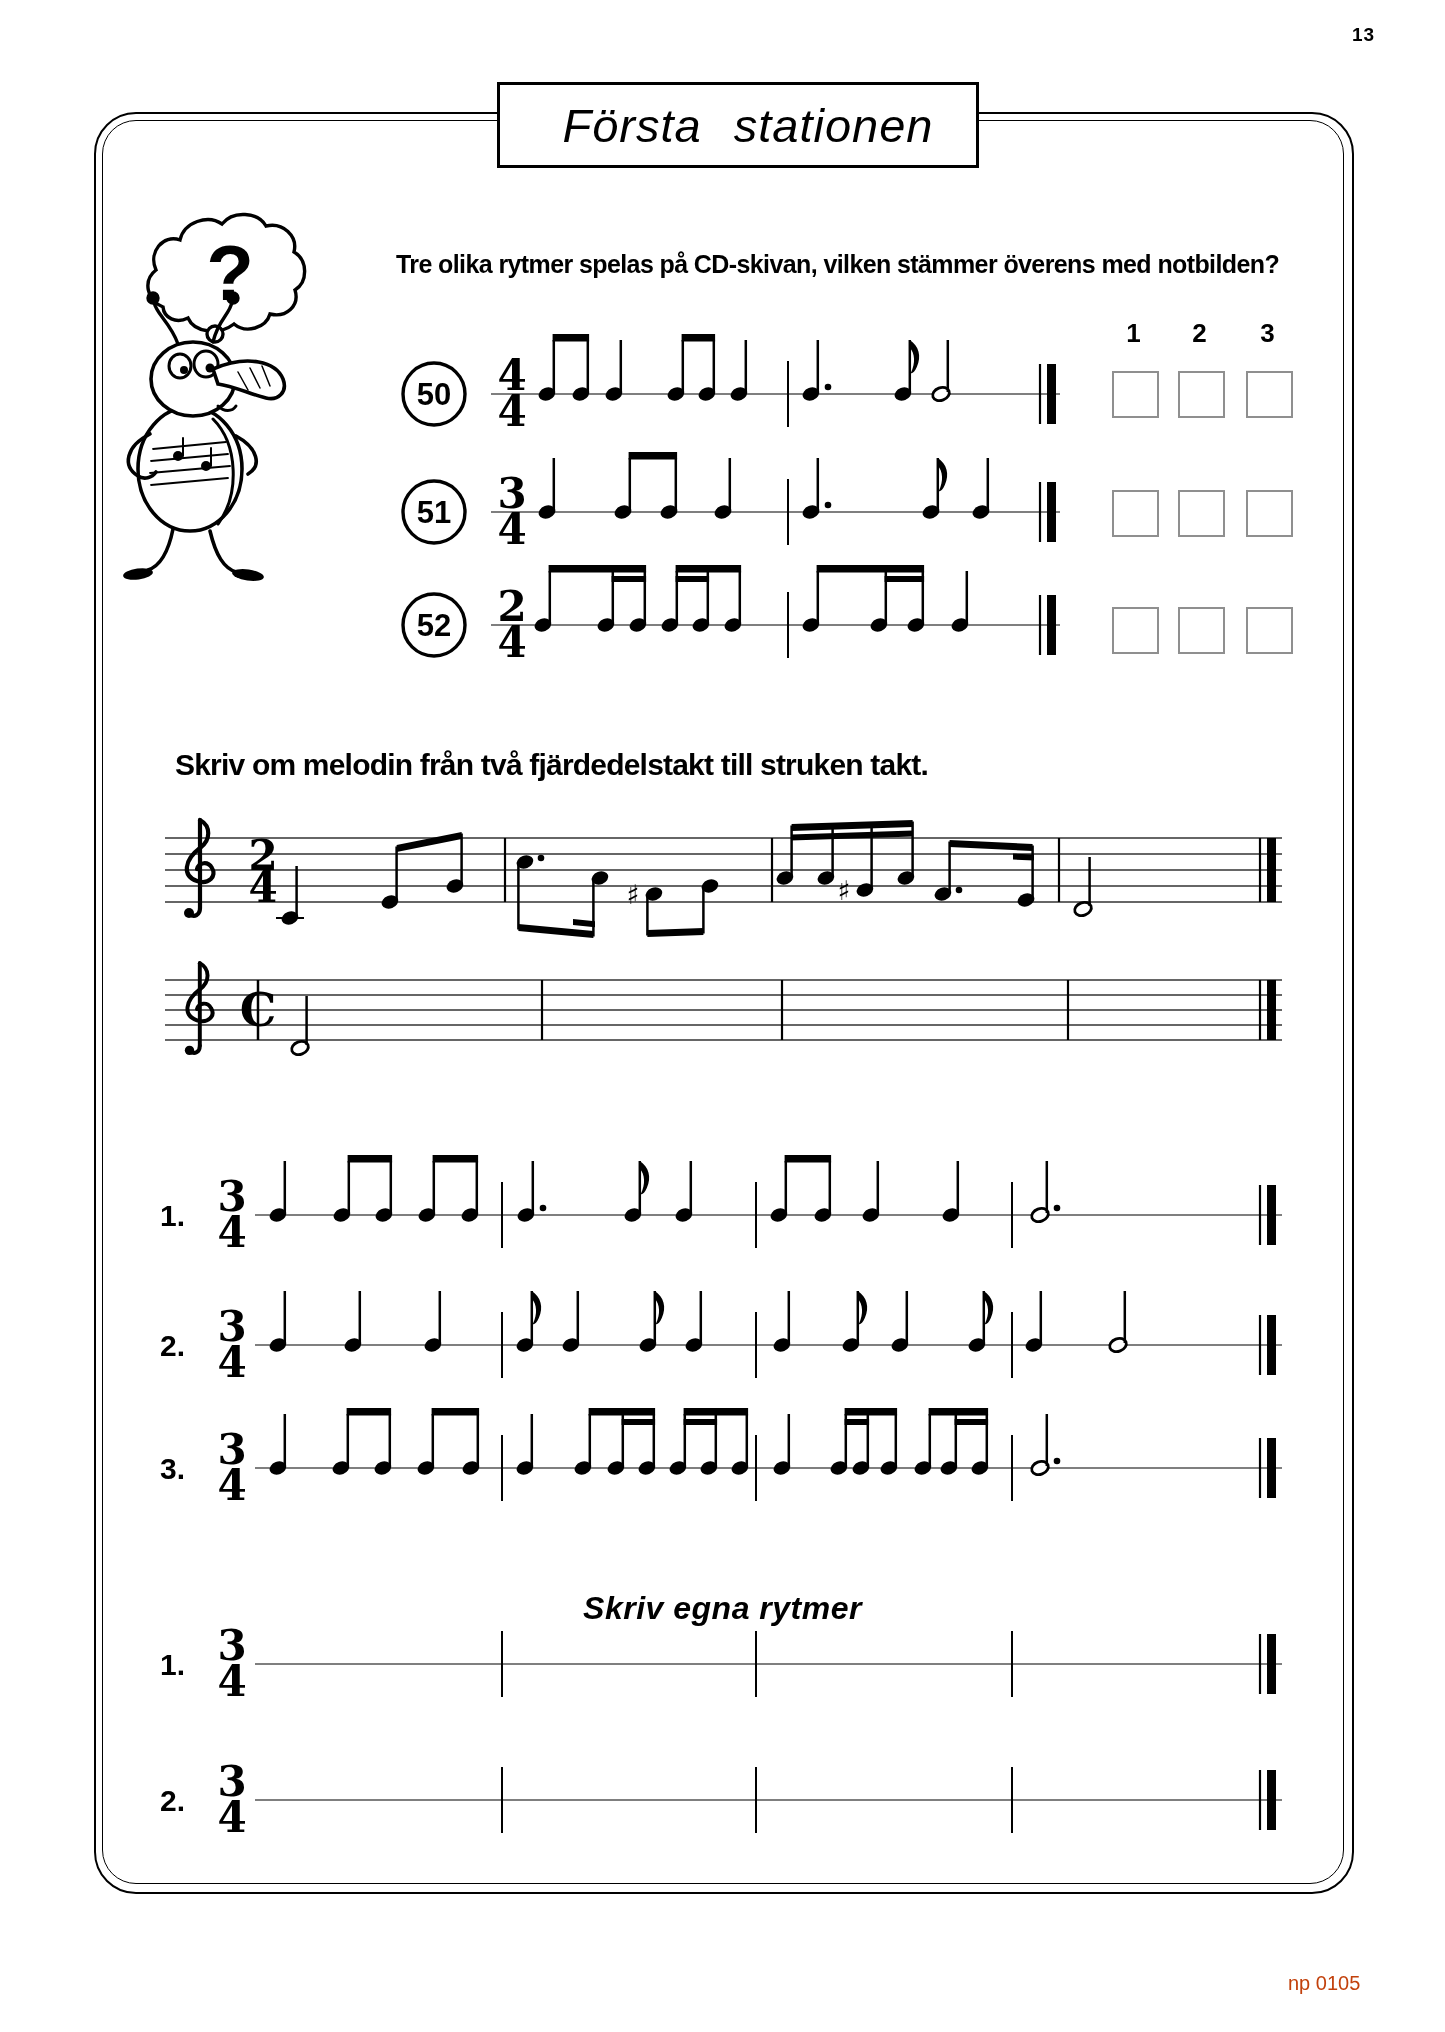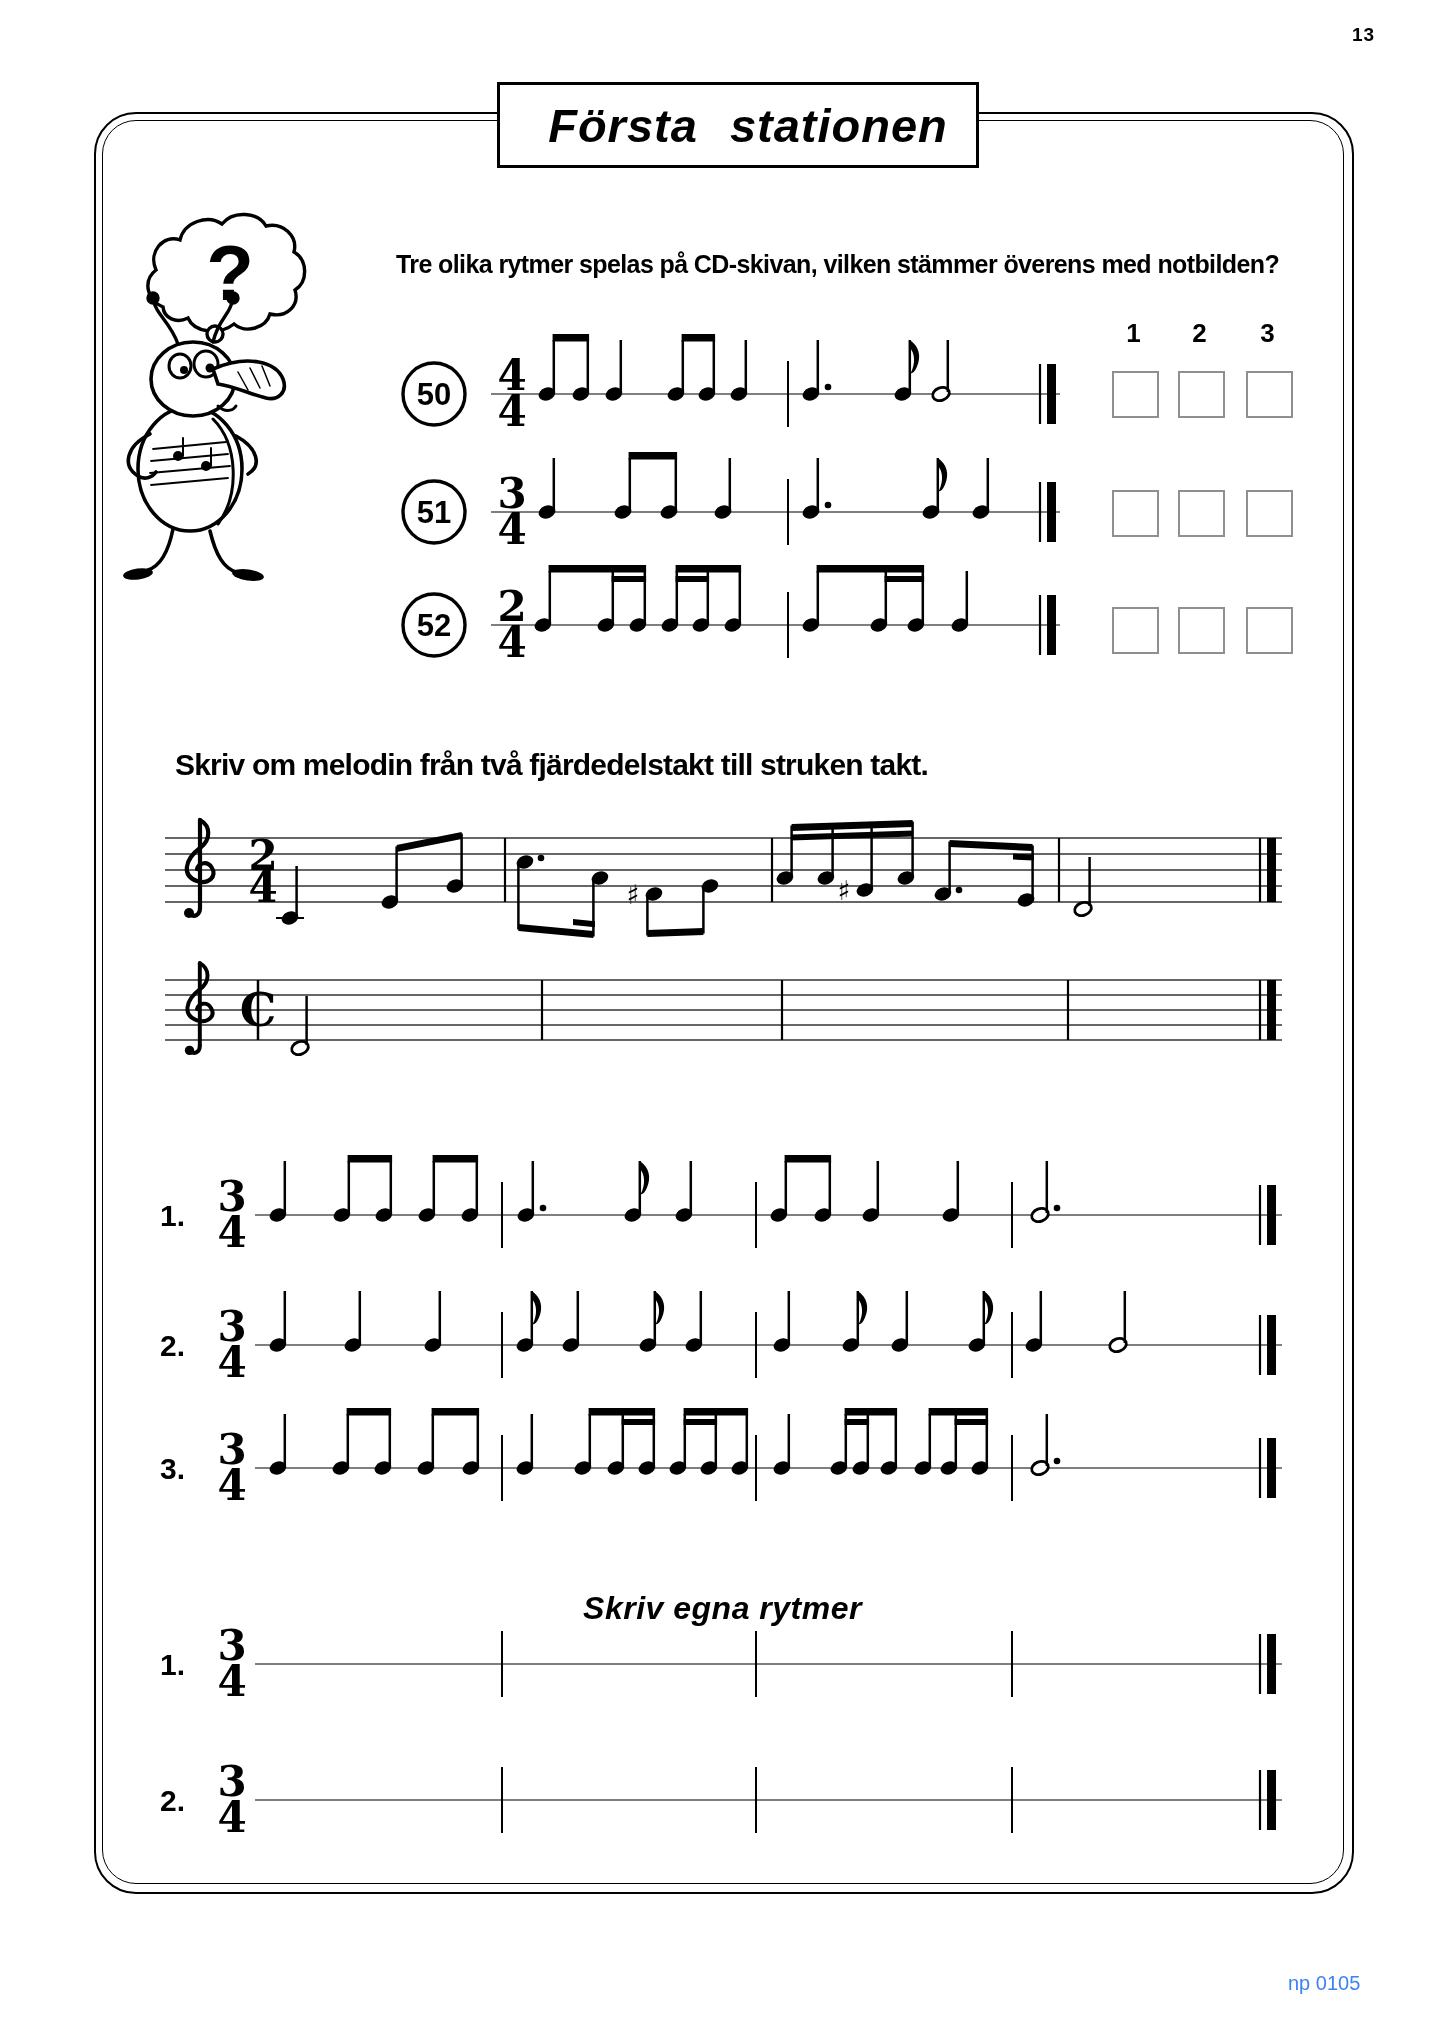--- a/index.html
+++ b/index.html
@@ -5,30 +5,30 @@
   html,body{margin:0;padding:0;background:#e8e8e8;}
   .page{position:relative;width:1445px;height:2032px;background:#fff;overflow:hidden;
         font-family:"Liberation Sans",sans-serif;color:#000;}
   .page-number{position:absolute;left:1352px;top:24px;font-size:19px;font-weight:bold;letter-spacing:1px;}
   .border-outer{position:absolute;left:94px;top:112px;width:1256px;height:1778px;
         border:2.5px solid #000;border-radius:42px;}
   .border-inner{position:absolute;left:102px;top:120px;width:1240px;height:1762px;
         border:1.6px solid #000;border-radius:34px;}
   .title-box{position:absolute;left:497px;top:82px;width:476px;height:80px;background:#fff;
         border:3.5px solid #000;display:flex;align-items:center;justify-content:center;z-index:5;}
-  .title-box .t{font-size:47px;font-weight:bold;font-style:italic;letter-spacing:1px;word-spacing:18px;margin-left:20px;}
+  .title-box .t{font-size:47px;font-weight:normal;font-style:italic;letter-spacing:1px;word-spacing:18px;margin-left:20px;}
   .instr1{position:absolute;left:396px;top:250px;font-size:25px;font-weight:bold;
         letter-spacing:-0.6px;white-space:nowrap;}
   .instr2{position:absolute;left:175px;top:748px;font-size:30px;font-weight:bold;
         letter-spacing:-0.8px;white-space:nowrap;}
   .heading{position:absolute;left:0;width:1445px;text-align:center;
         font-size:32px;font-weight:bold;font-style:italic;letter-spacing:0.5px;}
   .heading.sing{top:1080px;}
   .heading.write{top:1590px;}
-  .footer{position:absolute;left:1288px;top:1972px;font-size:20px;color:#3b82f6;}
+  .footer{position:absolute;left:1288px;top:1972px;font-size:20px;color:#c2410c;}
   #answers .hdr{position:absolute;font-size:26px;font-weight:bold;text-align:center;}
   #answers .box{position:absolute;background:#fff;border:2.5px solid #8f8f8f;}
   #music-svg{position:absolute;left:0;top:0;}
   .mascot{position:absolute;left:118px;top:192px;}
 </style>
 </head>
 <body>
 
 <div class="page">
 

